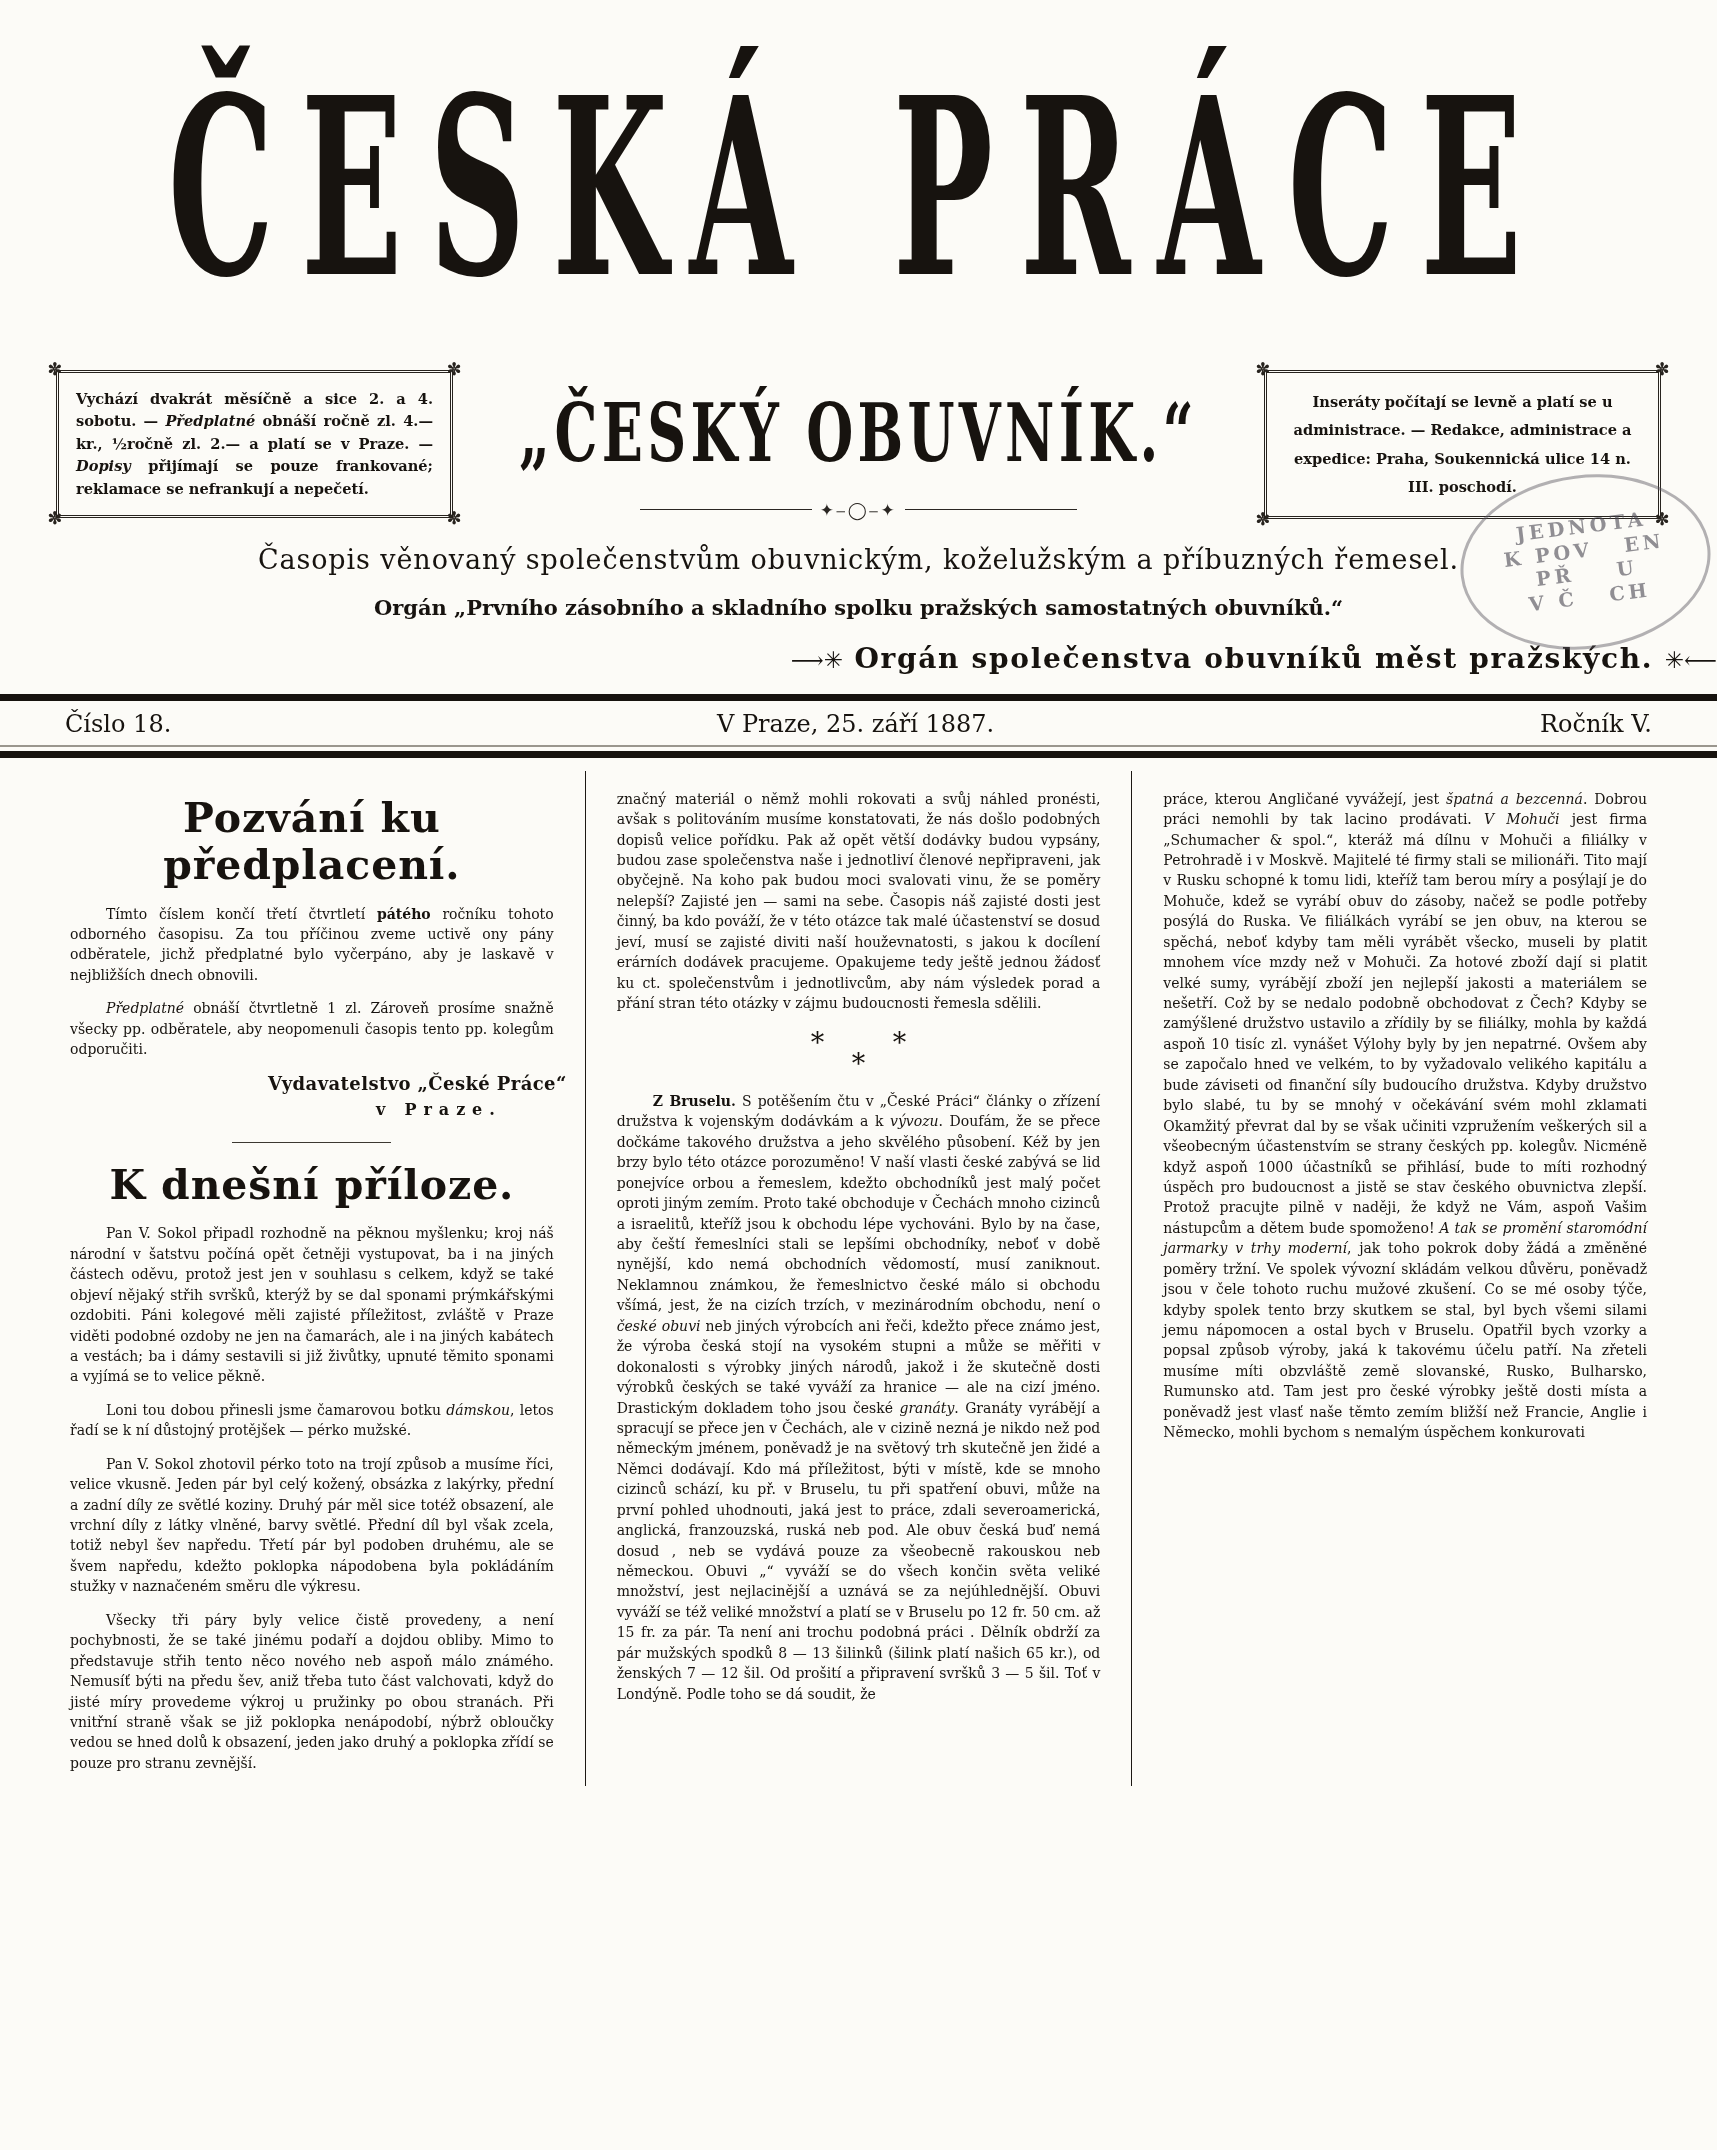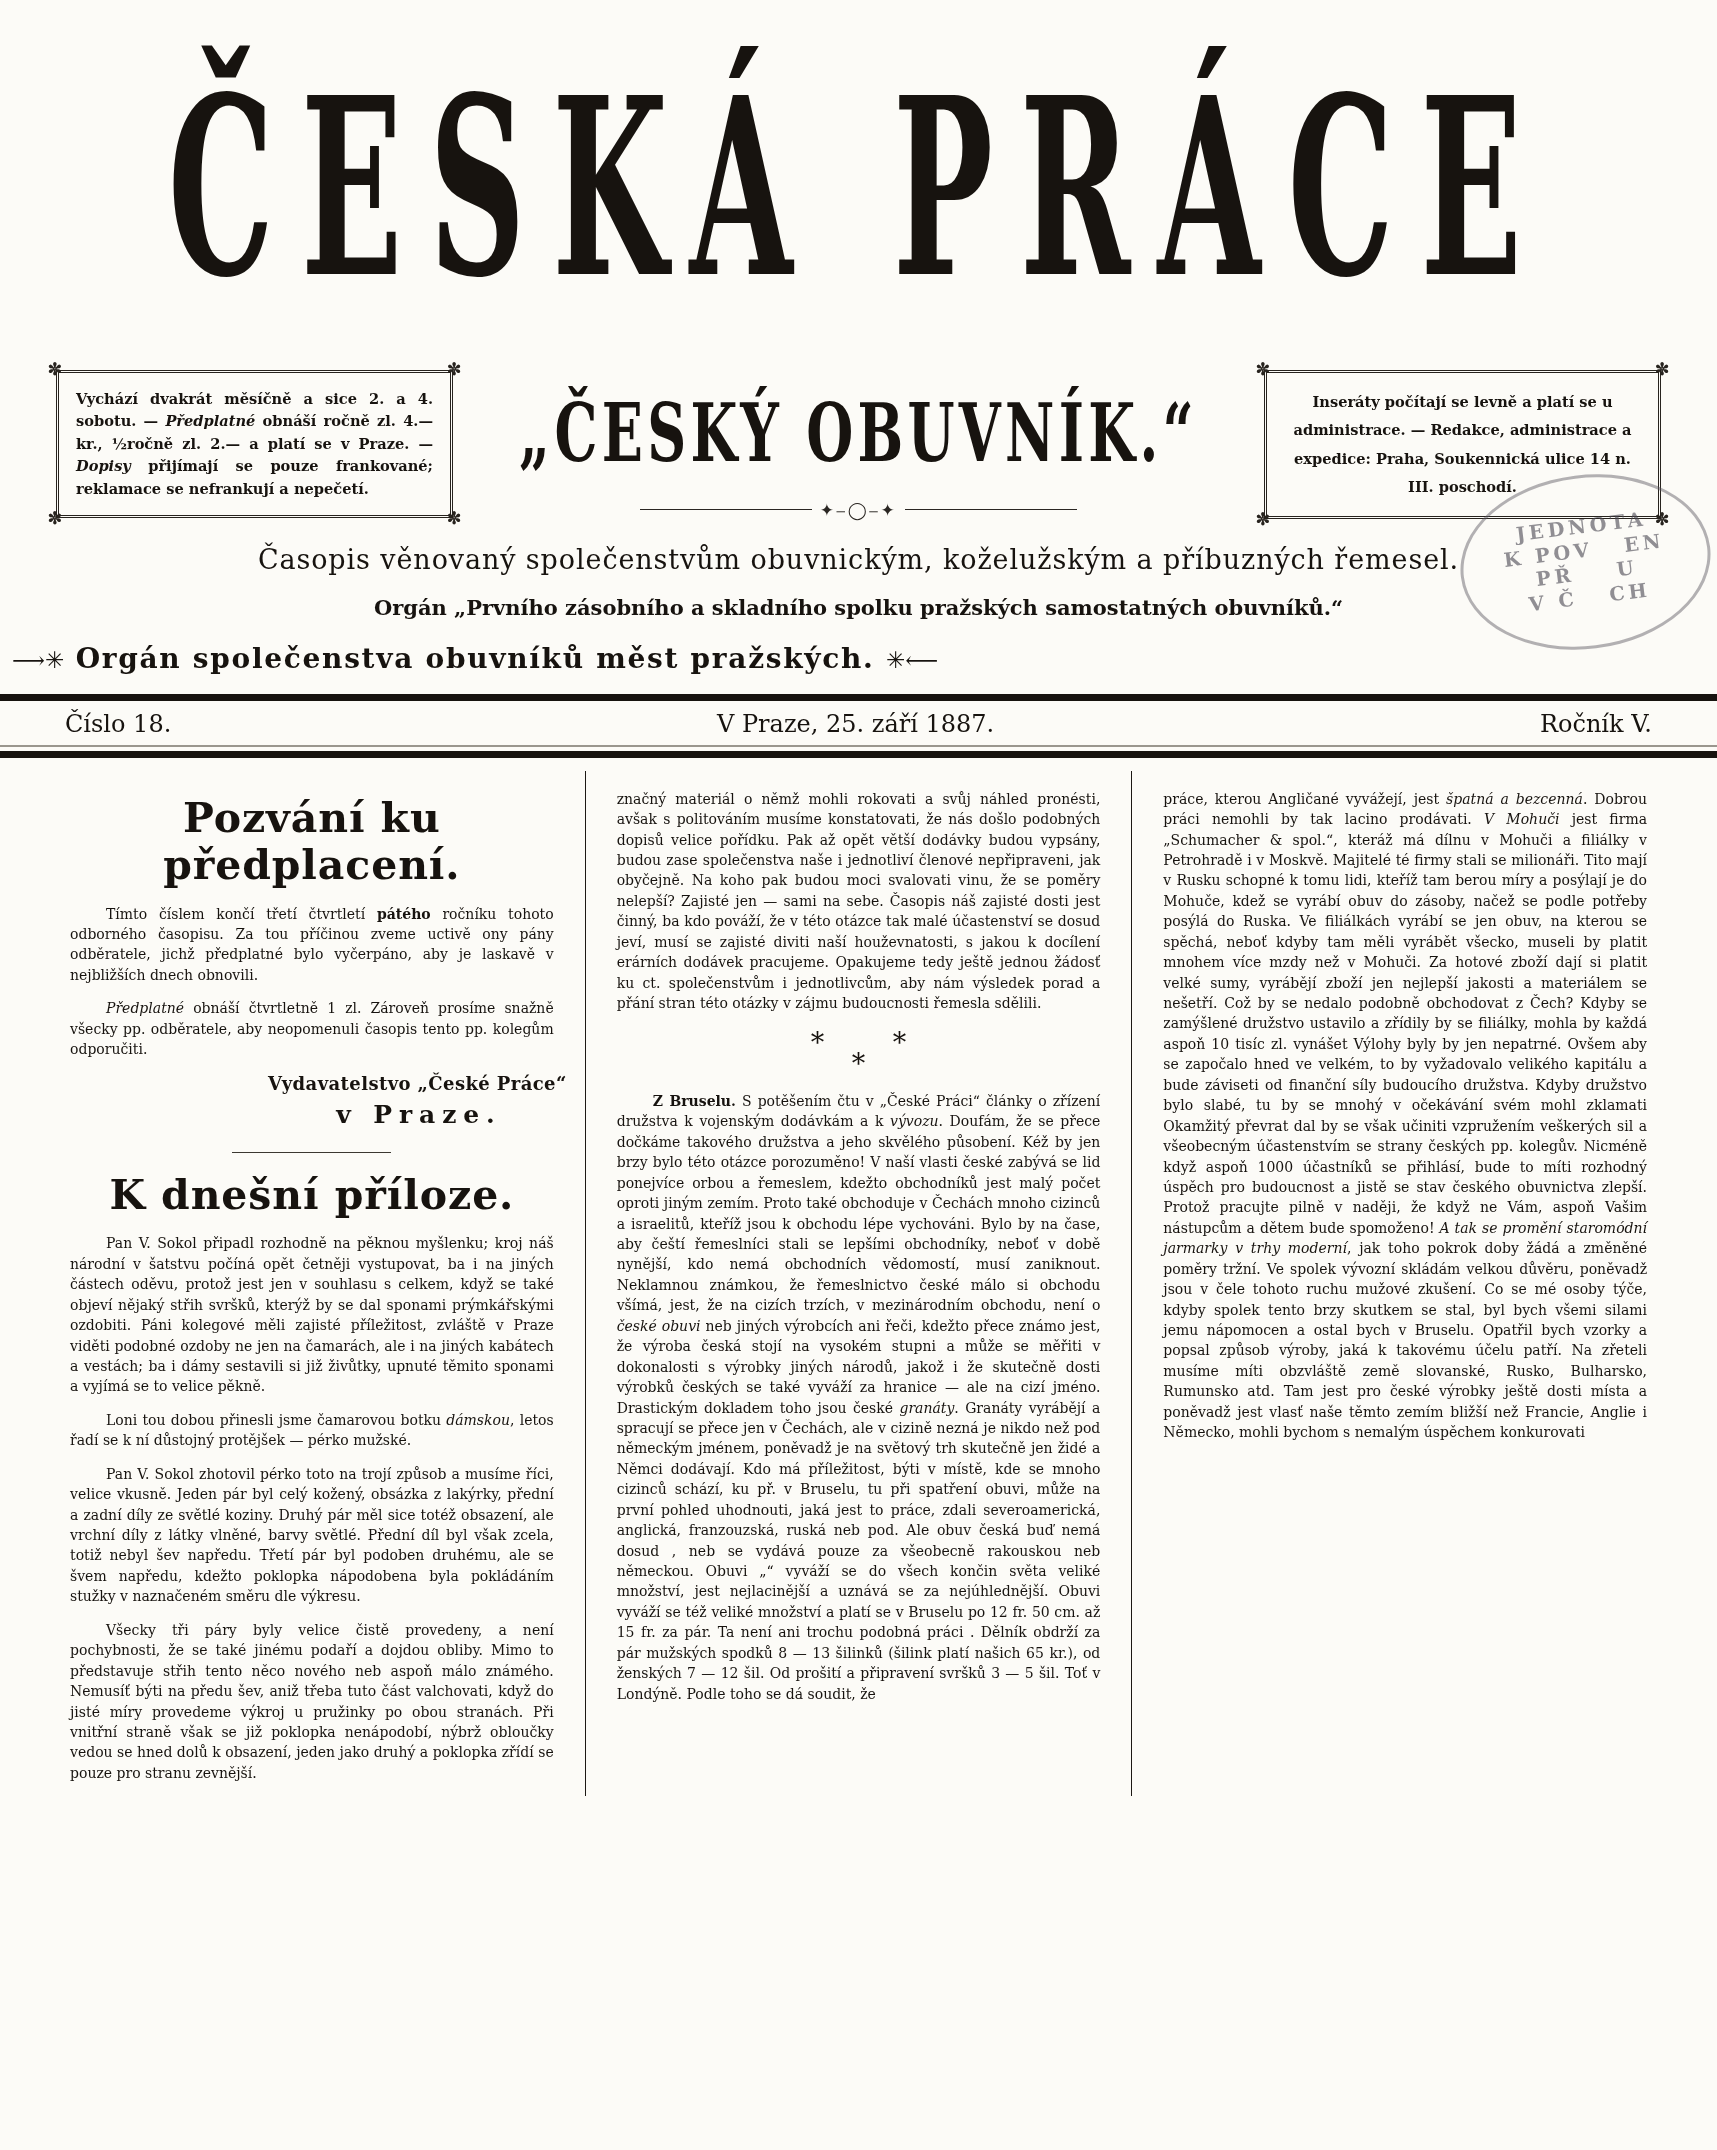--- a/index.html
+++ b/index.html
@@ -21,37 +21,37 @@
   .header-center{flex:1;text-align:center;padding-top:2.6px;}
   .tagline{font-size:27.5px;letter-spacing:1.3px;}
   .paper-subtitle{display:inline-block;font-size:54px;font-weight:bold;letter-spacing:4.3px;
         transform:scaleY(1.5);transform-origin:center top;white-space:nowrap;margin-top:11.2px;}
   .ornament-line{display:flex;align-items:center;justify-content:center;gap:7.7px;margin-top:52px;color:#2a2622;}
   .ornament-line .line{width:172px;border-top:1.7px solid #2a2622;}
   .ornament-line .glyph{font-size:17px;letter-spacing:2.6px;}
   
   .sub1{font-size:27px;text-align:center;margin-top:24px;letter-spacing:0.9px;}
   .sub2{font-size:21px;font-weight:bold;text-align:center;margin-top:20px;}
-  .sub3{font-size:28px;font-weight:bold;text-align:left;margin-top:22.4px;letter-spacing:1.7px;padding-left:12px;}
+  .sub3{font-size:28px;font-weight:bold;text-align:right;margin-top:22.4px;letter-spacing:1.7px;padding-left:12px;}
   .sub3 .orn{font-weight:normal;font-size:23px;letter-spacing:0;}
   
   .rule-thick{height:6.9px;background:#17130f;margin-top:19px;}
   .dateline{display:flex;justify-content:space-between;align-items:baseline;
         padding:8.6px 65px 6.9px;font-size:24px;font-weight:normal;}
   .rule-double{height:13.8px;background:linear-gradient(#9a968e 0 2.2px,transparent 2.2px 6.5px,#17130f 6.5px 13.8px);}
   
   .columns{display:flex;align-items:stretch;padding:13px 39px 0;}
   .col{width:33.333%;padding:4.3px 18px 0;}
   .col.middle{border-left:1.3px solid #1c1814;border-right:1.3px solid #1c1814;}
   .art-head{font-size:41px;font-weight:700;text-align:center;margin:19px 0 14.6px;letter-spacing:0.9px;line-height:1.15;}
   .body-p{font-size:14px;line-height:1.46;text-align:justify;margin:13px;text-indent:36px;}
   .body-p.noindent{text-indent:0;}
   .short-rule{width:159px;border-top:1.3px solid #3c3831;margin:23px auto 2.6px;}
   .sig-main{font-size:18px;font-weight:bold;text-align:right;margin-top:13px;letter-spacing:0.4px;}
-  .sig-sub{font-size:25px;font-weight:bold;text-align:right;letter-spacing:6.9px;padding-right:65px;margin-top:6px;}
+  .sig-sub{font-size:16px;font-weight:bold;text-align:right;letter-spacing:6.9px;padding-right:65px;margin-top:6px;}
   .asterisks{text-align:center;font-size:27px;line-height:0.75;margin:20px 0 17px;}
   
   .stamp{position:absolute;left:1460px;top:475px;width:245px;height:168px;
         border:3.9px solid rgba(88,85,94,0.45);border-radius:50%;transform:rotate(-7deg);
         display:flex;flex-direction:column;justify-content:center;align-items:center;gap:0.9px;
         color:rgba(72,70,80,0.6);font-weight:bold;font-size:19.4px;letter-spacing:3.9px;
         z-index:6;pointer-events:none;white-space:pre;}
 </style>
 </head>
 <body>

